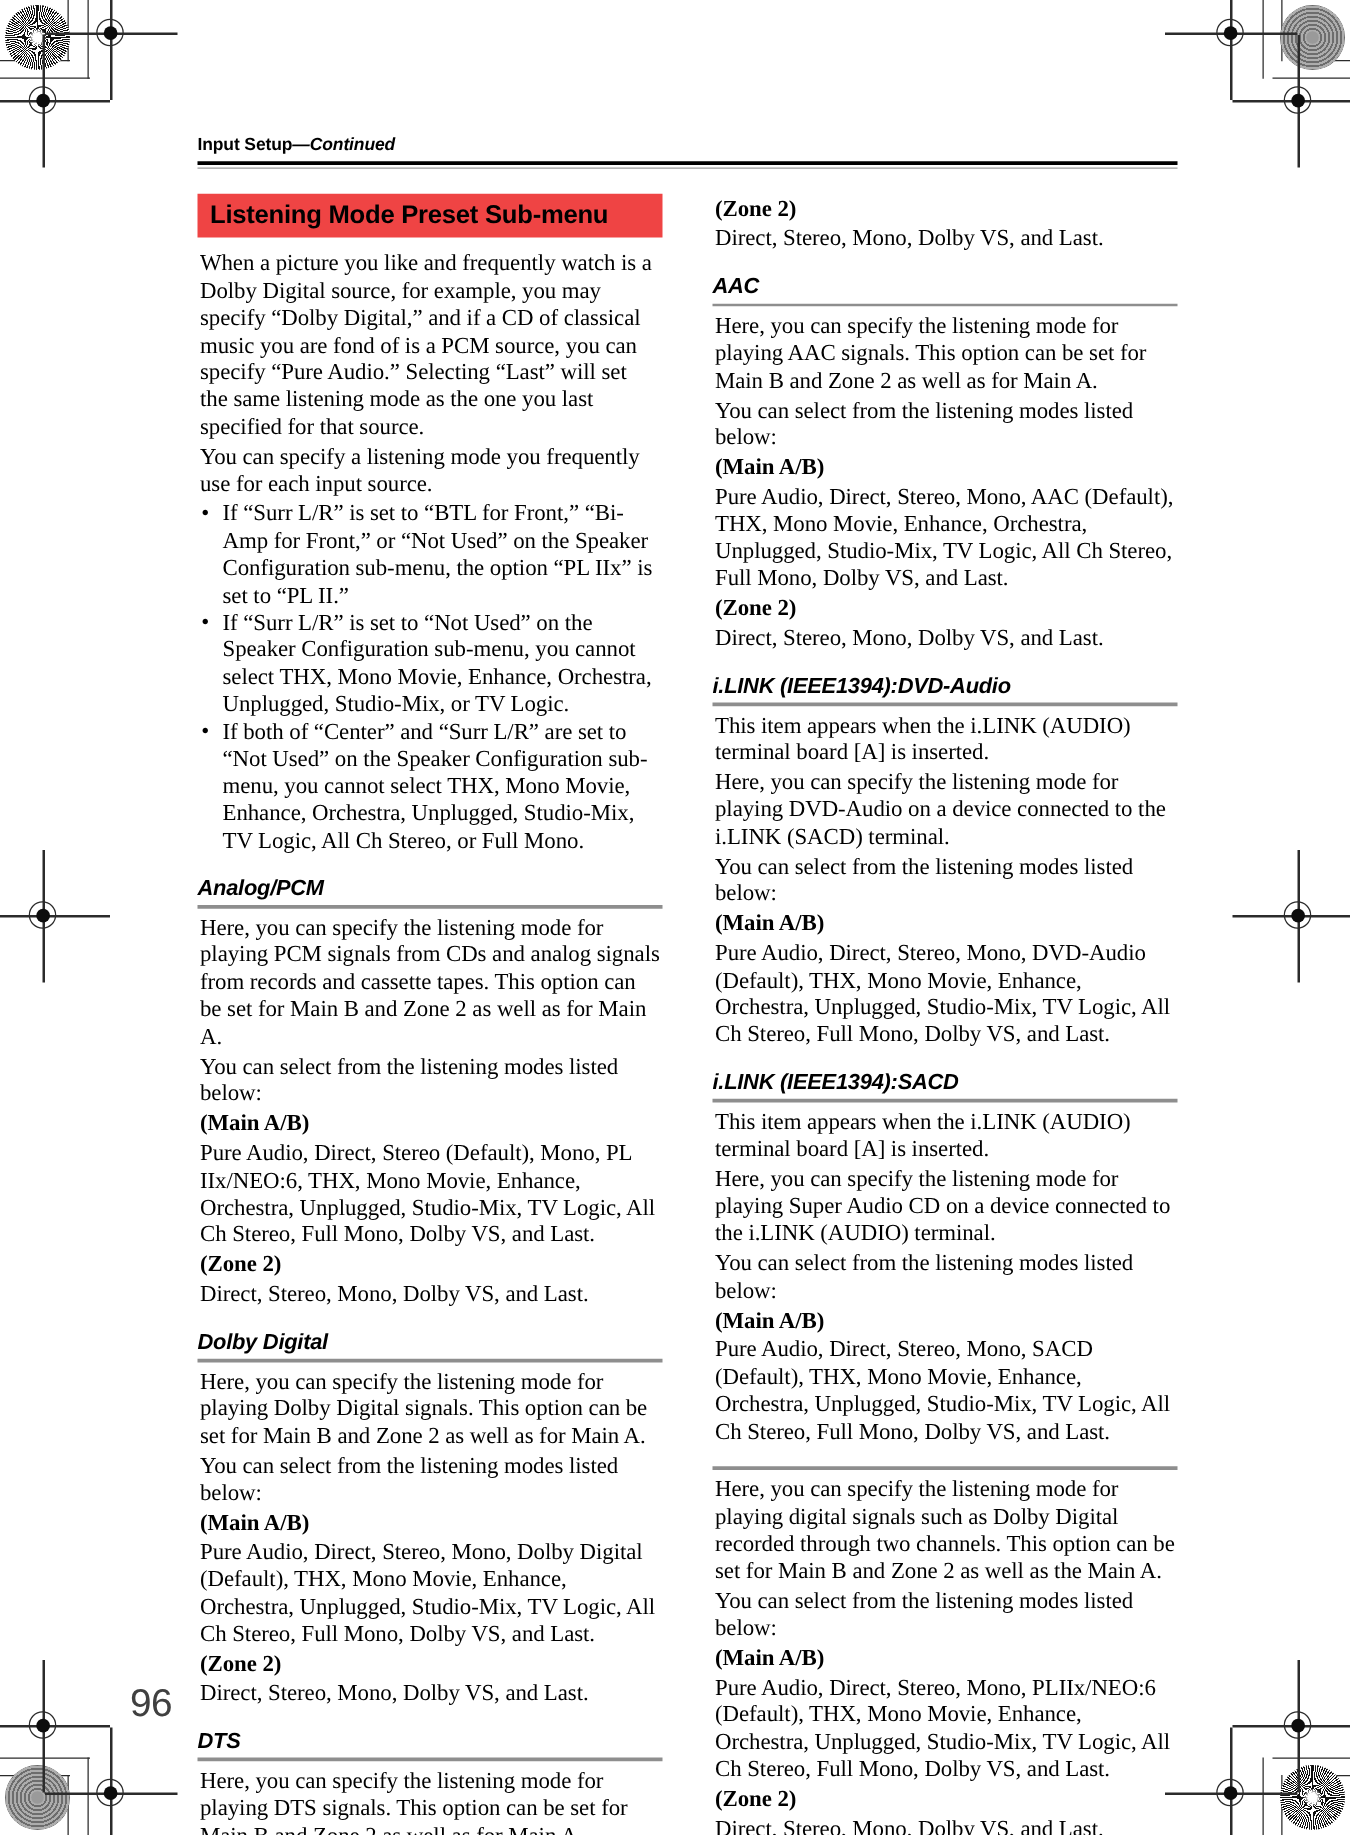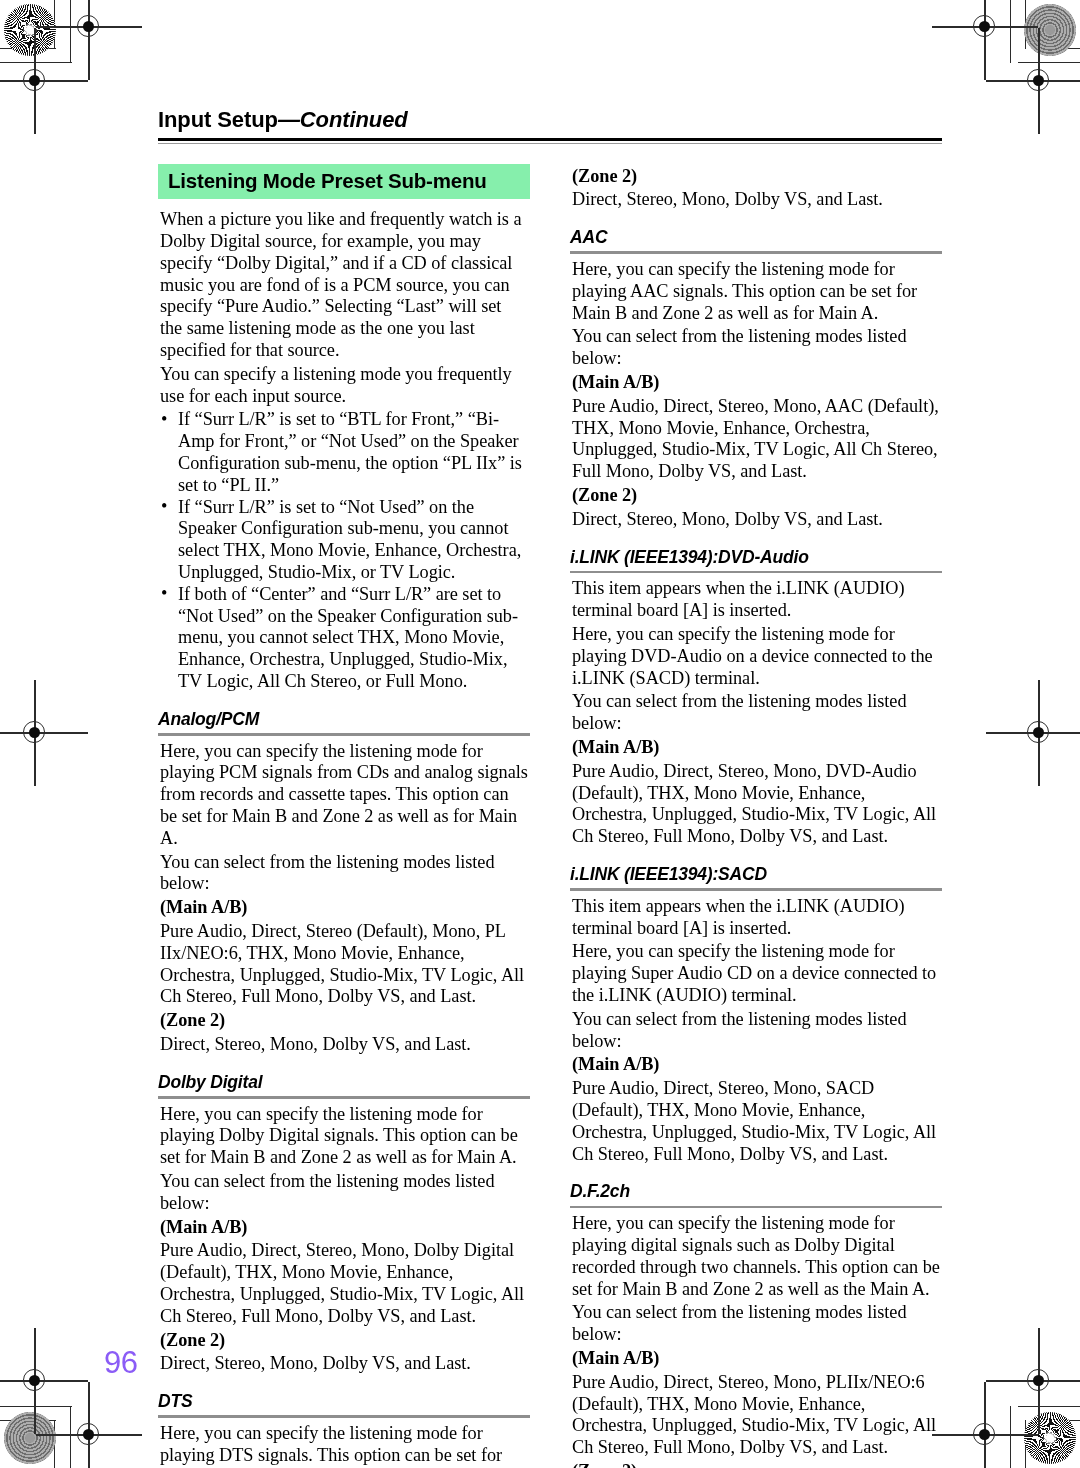--- a/index.html
+++ b/index.html
@@ -111,21 +111,21 @@
   }
   .content {
     position: absolute;
     left: 158px;
     top: 108px;
     width: 784px;
   }
 
   .chapter-head {
     font-family: "Liberation Sans", sans-serif;
-    font-size: 22px;
+    font-size: 14px;
     font-weight: bold;
     letter-spacing: -0.1px;
     line-height: 1.12;
     margin: 0 0 5px 0;
     white-space: nowrap;
   }
   .chapter-head .cont {
     font-weight: bold;
     font-style: italic;
   }
@@ -150,21 +150,21 @@
   }
   .col {
     position: absolute;
     top: 0;
     width: 372px;
   }
   .col-left  { left: 0px; }
   .col-right { left: 412px; }
 
   .banner {
-    background: #86efac;
+    background: #ef4444;
     font-family: "Liberation Sans", sans-serif;
     font-weight: bold;
     font-size: 20.5px;
     letter-spacing: -0.2px;
     padding: 6px 0 7px 10px;
     margin: 0 0 10px 0;
     line-height: 1.1;
     white-space: nowrap;
   }
 
@@ -220,21 +220,21 @@
   }
 
   .folio {
     position: absolute;
     left: 104px;
     top: 1345px;
     font-family: "Liberation Sans", sans-serif;
     font-size: 31px;
     font-weight: normal;
     letter-spacing: -0.5px;
-    color: #8b5cf6;
+    color: #404040;
   }
 </style>
 </head>
 <body>
 
 <div class="bracket" style="left:0px;top:0px;width:70px;height:66px;">
   <i style="left:0px;top:48px;width:56px;height:1.4px;"></i>
   <i style="left:54px;top:0px;width:1.4px;height:49px;"></i>
   <i style="left:0px;top:62px;width:72px;height:1.4px;"></i>
   <i style="left:70px;top:0px;width:1.4px;height:63px;"></i>
@@ -413,21 +413,20 @@
           <div class="sec-title">i.LINK (IEEE1394):SACD</div>
           <div class="sec-rule"></div>
           <p>This item appears when the i.LINK (AUDIO) terminal board [A] is inserted.</p>
           <p>Here, you can specify the listening mode for playing Super Audio CD on a device connected to the i.LINK (AUDIO) terminal.</p>
           <p>You can select from the listening modes listed below:</p>
           <p class="sub">(Main A/B)</p>
           <p>Pure Audio, Direct, Stereo, Mono, SACD (Default), THX, Mono Movie, Enhance, Orchestra, Unplugged, Studio-Mix, TV Logic, All Ch Stereo, Full Mono, Dolby VS, and Last.</p>
         </div>
 
         <div class="sec">
-          <div class="sec-title">D.F.2ch</div>
           <div class="sec-rule"></div>
           <p>Here, you can specify the listening mode for playing digital signals such as Dolby Digital recorded through two channels. This option can be set for Main B and Zone 2 as well as the Main A.</p>
           <p>You can select from the listening modes listed below:</p>
           <p class="sub">(Main A/B)</p>
           <p>Pure Audio, Direct, Stereo, Mono, PLIIx/NEO:6 (Default), THX, Mono Movie, Enhance, Orchestra, Unplugged, Studio-Mix, TV Logic, All Ch Stereo, Full Mono, Dolby VS, and Last.</p>
           <p class="sub">(Zone 2)</p>
           <p>Direct, Stereo, Mono, Dolby VS, and Last.</p>
         </div>
 
       </div>

